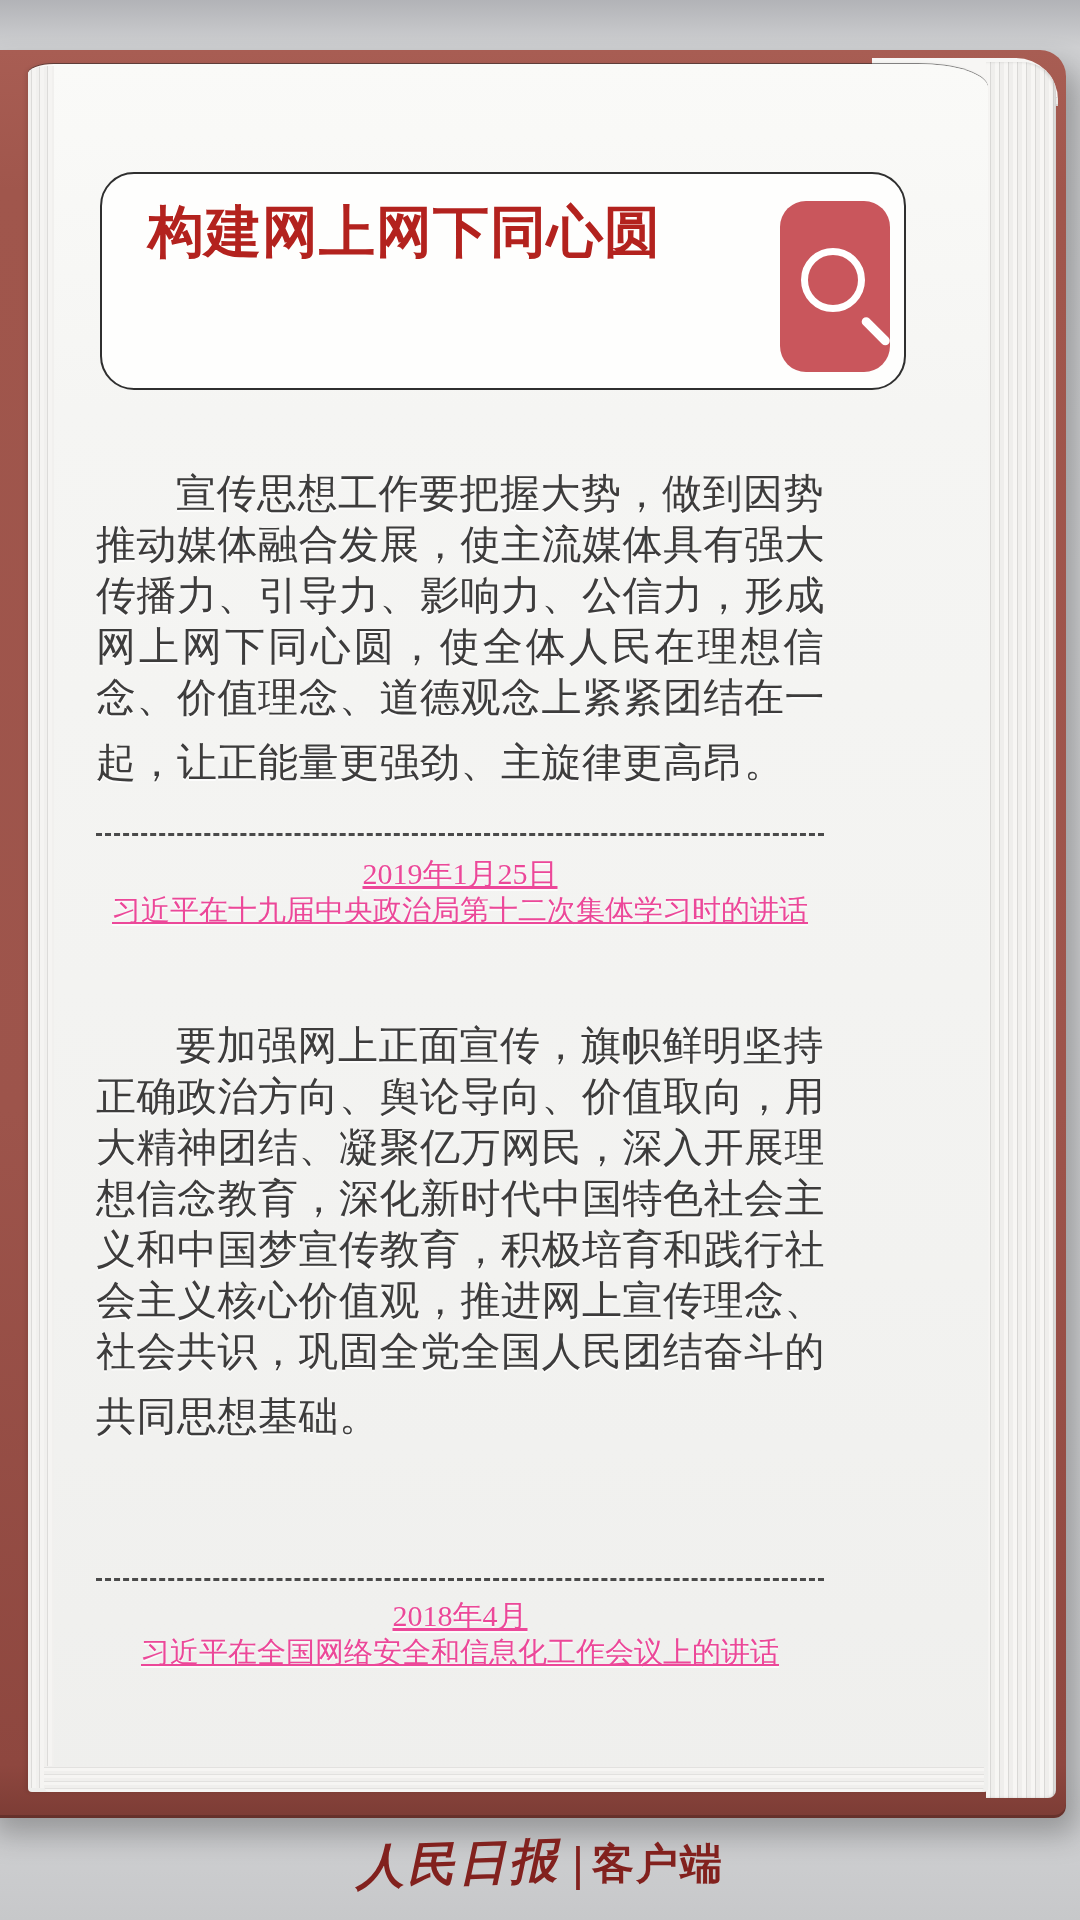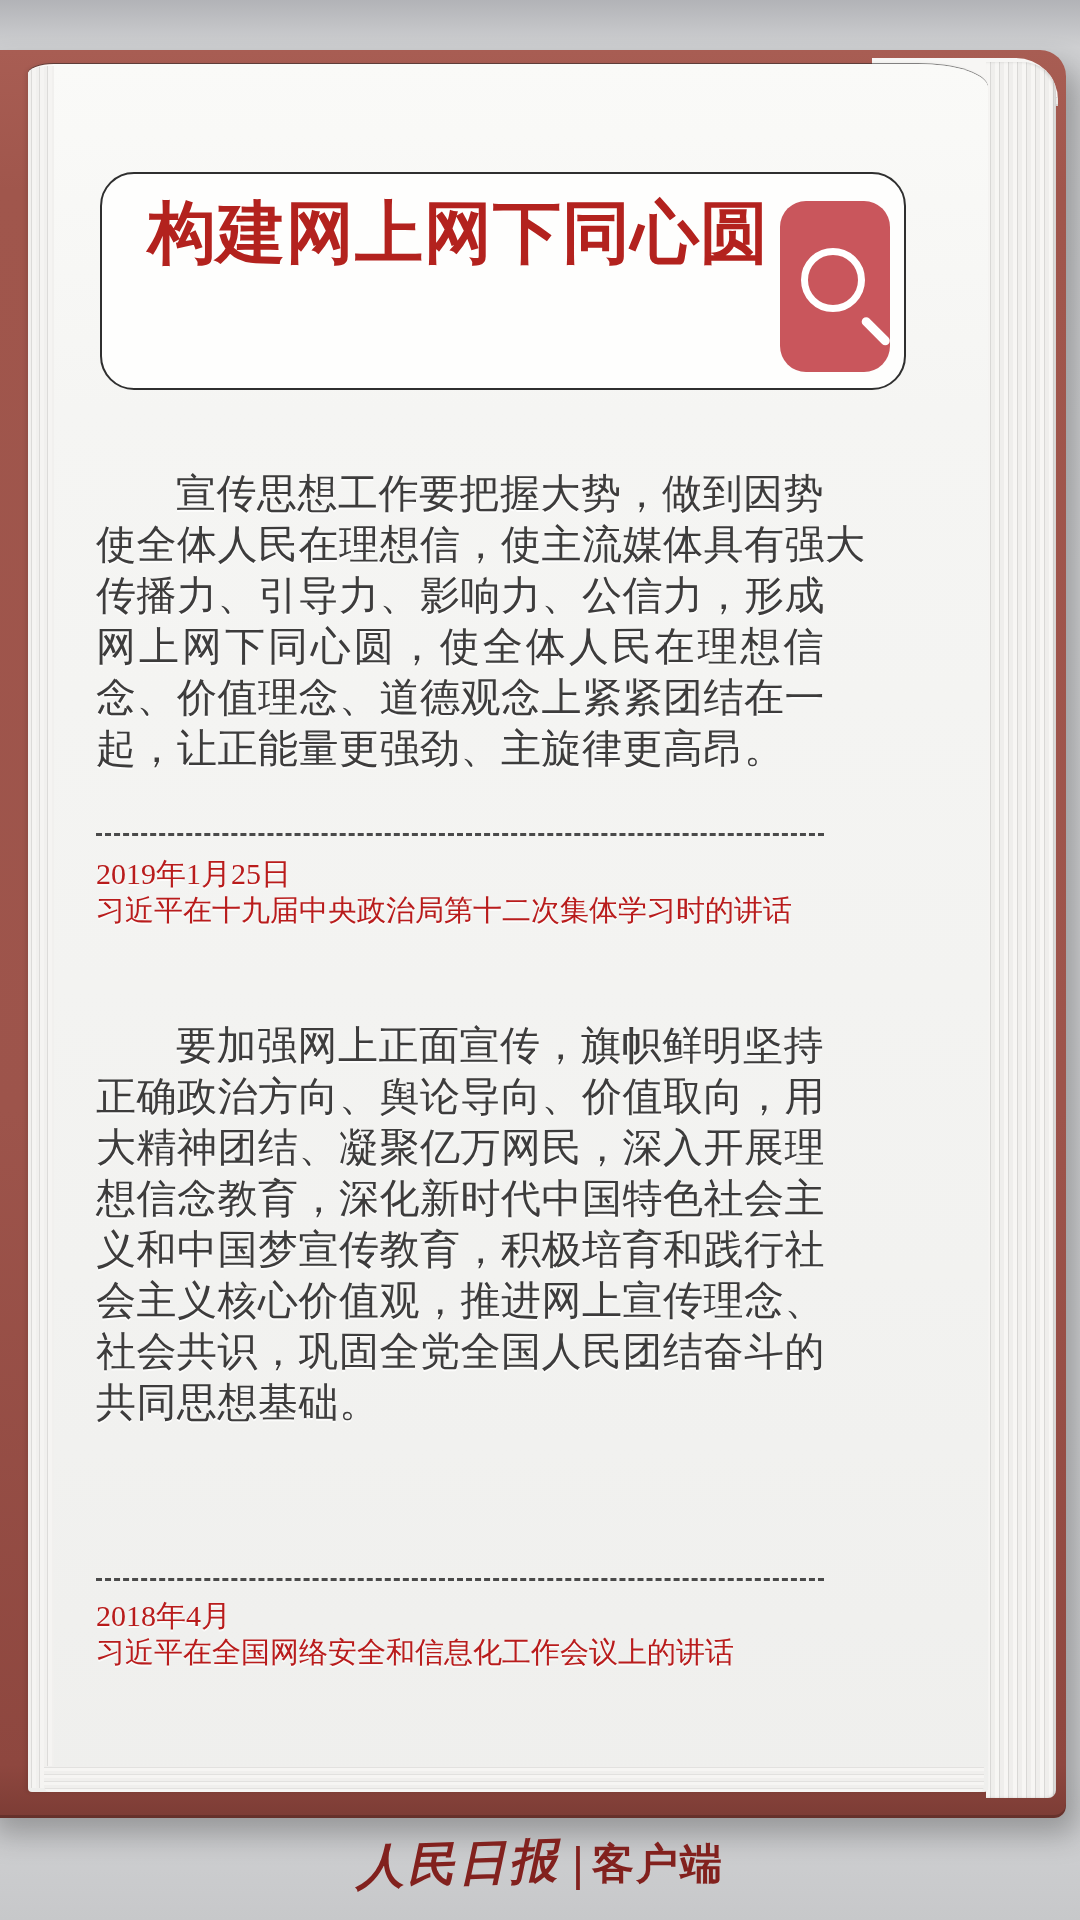--- a/index.html
+++ b/index.html
@@ -43,21 +43,21 @@
     border-radius:0 0 6px 6px;
   }
   
   .title-card{
     position:absolute;left:100px;top:172px;width:806px;height:218px;
     background:#fefefd;border:2px solid #2f2f2f;border-radius:34px;box-sizing:border-box;
   }
   .title-text{
     position:absolute;left:46px;top:12px;
     font-family:"Liberation Sans",sans-serif;font-weight:900;
-    font-size:68px;line-height:92px;color:#b3221e;letter-spacing:1px;white-space:nowrap;
+    font-size:56px;line-height:92px;color:#b3221e;letter-spacing:1px;white-space:nowrap;
   }
   .search-badge{
     position:absolute;left:678px;top:27px;width:110px;height:171px;
     background:#c9565c;border-radius:26px;
   }
   .mag-circle{
     position:absolute;left:21px;top:47px;width:50px;height:50px;
     border:7px solid #ffffff;border-radius:50%;
   }
   .mag-handle{
@@ -66,28 +66,29 @@
     transform:rotate(45deg);transform-origin:left center;
   }
   
   .quote{position:absolute;left:96px;width:728px;}
   .q-line{
     font-size:40px;line-height:51px;height:51px;color:#3d3c3c;letter-spacing:0.5px;
     text-shadow:0 2px 0 rgba(255,255,255,0.75);
     text-align:justify;text-align-last:justify;text-justify:inter-character;white-space:nowrap;
   }
   .q-line.indent{text-indent:2em;}
-  .q-line.last{text-align-last:left;}
+  .q-line.last{text-align-last:left;margin-top:14px;}
   .divider{
     position:absolute;left:96px;width:728px;height:0;
     border-top:3px dashed #4a4a4a;
   }
   .cite{
-    position:absolute;left:96px;width:728px;text-align:left;color:#b91c1c;
+    position:absolute;left:96px;width:728px;text-align:center;color:#ec4899;
     text-shadow:0 2px 0 rgba(255,255,255,0.7);
+    text-decoration:underline;
   }
   .cite .date{font-size:30px;line-height:36px;}
   .cite .source{font-size:29px;line-height:36px;}
   
   .brand{
     position:absolute;left:0;top:1838px;width:1080px;height:56px;
     text-align:center;color:#82211e;white-space:nowrap;
   }
   .brand-script{
     display:inline-block;font-family:"Liberation Serif",serif;font-style:italic;font-weight:700;
@@ -117,21 +118,21 @@
     <div>构建网上网下同心圆</div>
   </div>
   <div class="search-badge">
     <span class="mag-circle"></span>
     <span class="mag-handle"></span>
   </div>
 </div>
 
 <div class="quote" style="top:468px;">
   <div class="q-line indent">宣传思想工作要把握大势，做到因势</div>
-  <div class="q-line">使全体人民在理想信，使主流媒体具有强大</div>
+  <div class="q-line">推动媒体融合发展，使主流媒体具有强大</div>
   <div class="q-line">传播力、引导力、影响力、公信力，形成</div>
   <div class="q-line">网上网下同心圆，使全体人民在理想信</div>
   <div class="q-line">念、价值理念、道德观念上紧紧团结在一</div>
   <div class="q-line last">起，让正能量更强劲、主旋律更高昂。</div>
 </div>
 <div class="divider" style="top:833px;"></div>
 <div class="cite" style="top:856px;">
   <div class="date">2019年1月25日</div>
   <div class="source">习近平在十九届中央政治局第十二次集体学习时的讲话</div>
 </div>

